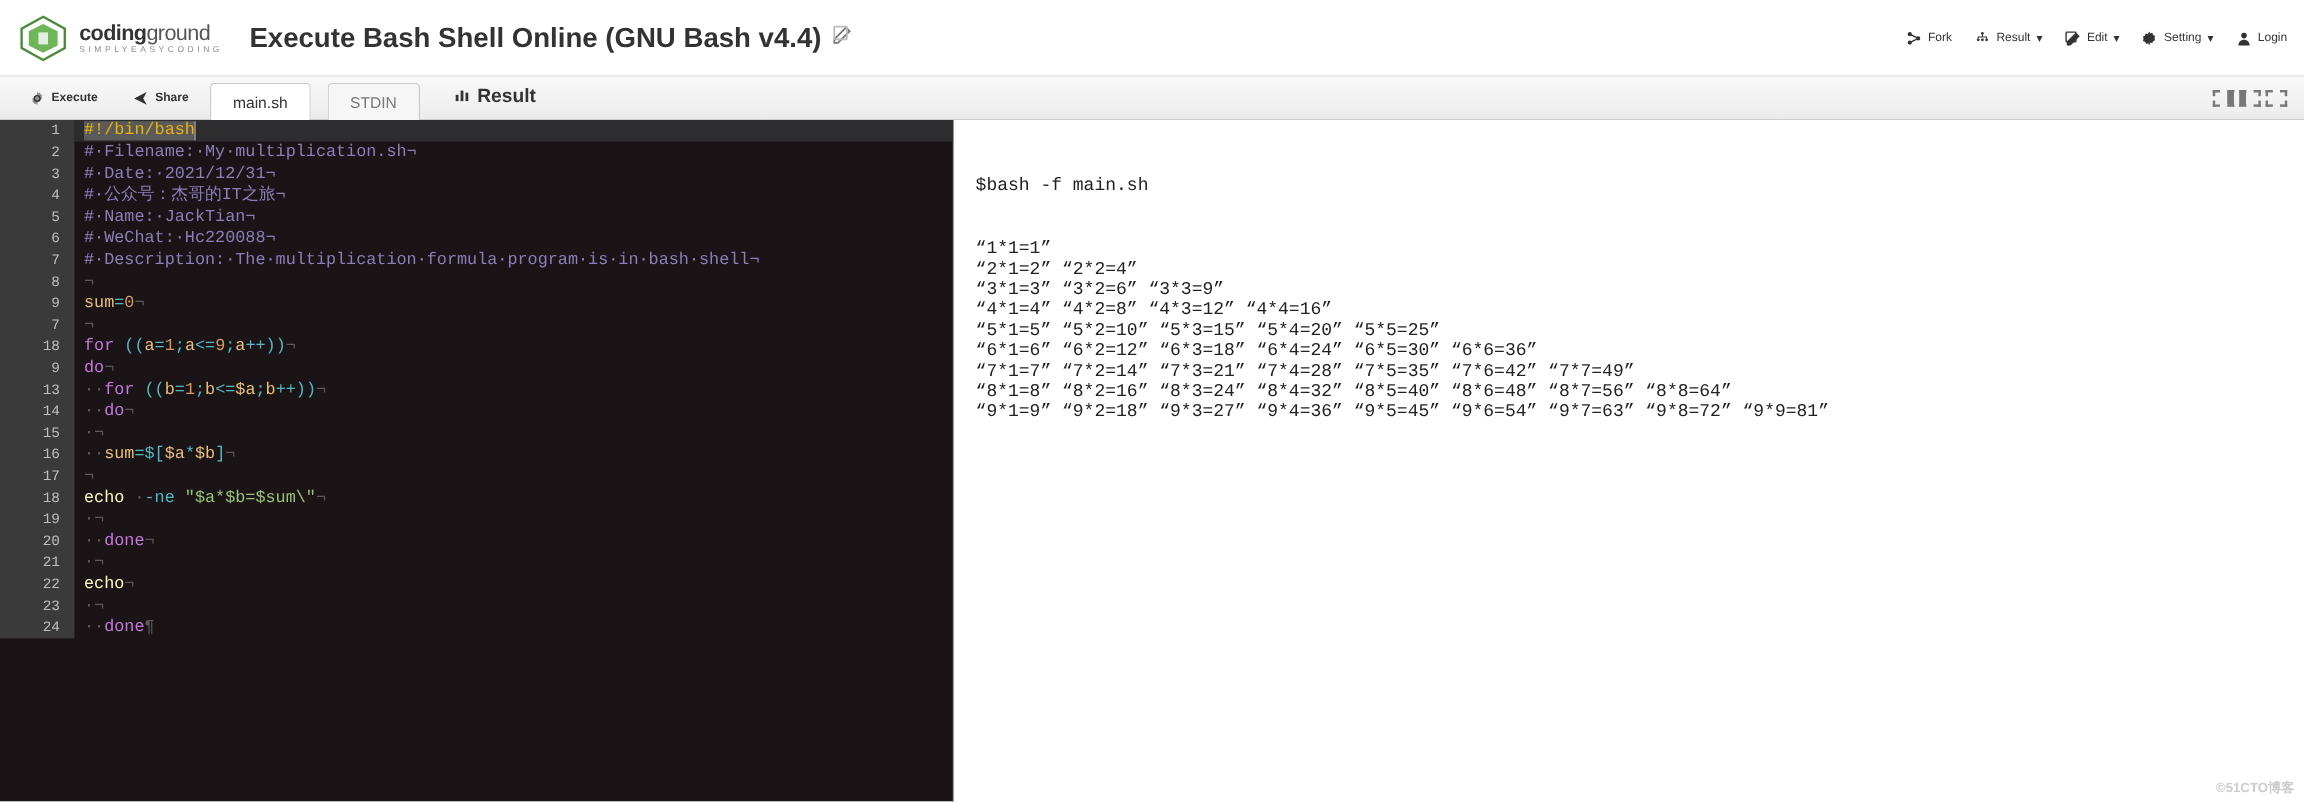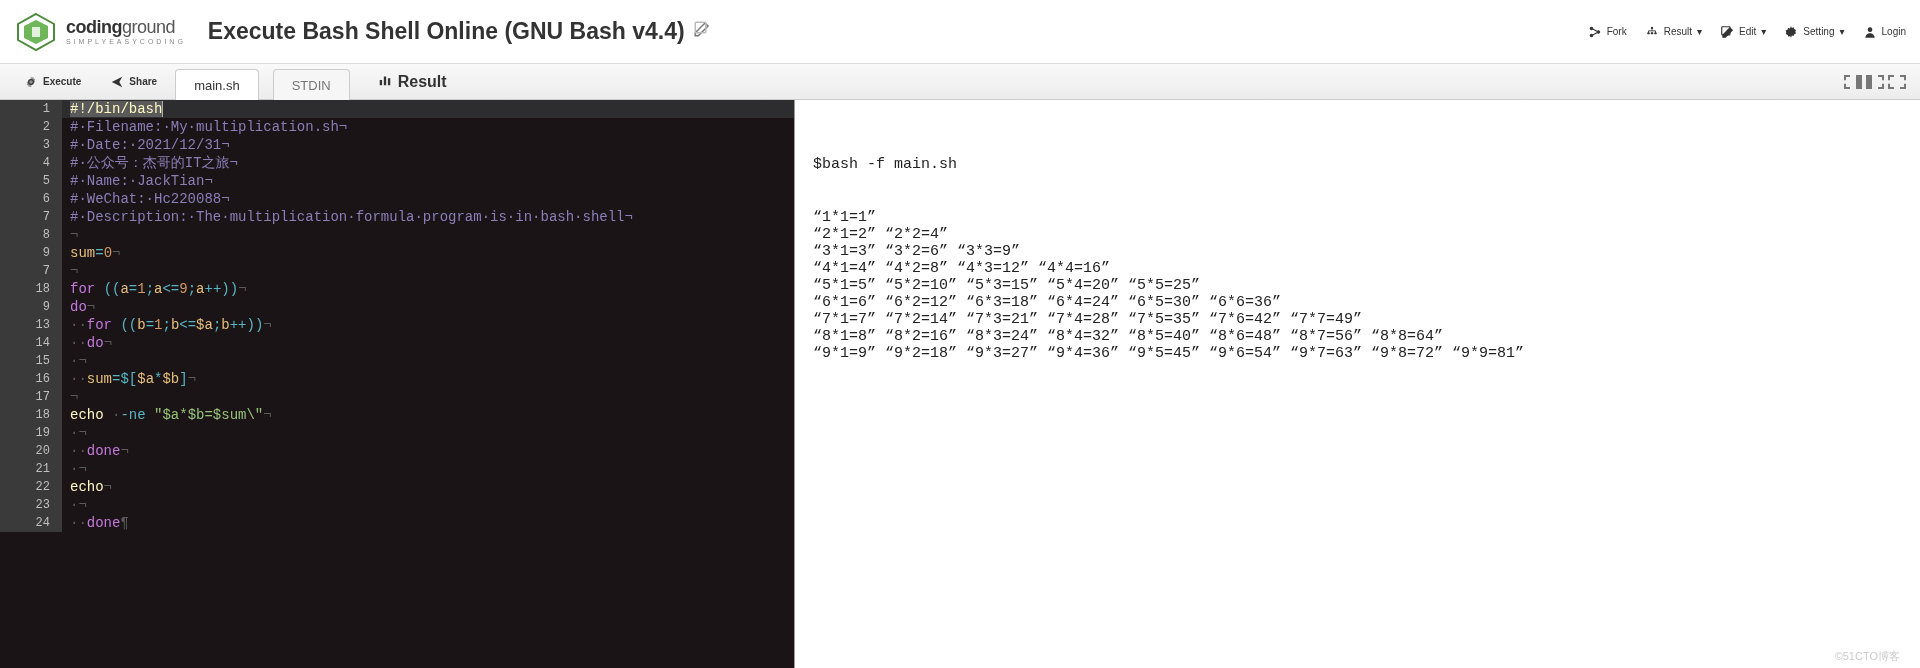--- a/index.html
+++ b/index.html
@@ -40,29 +40,29 @@
 .code-line { height: 18px; }
 .hl-line { position: absolute; left: 62px; right: 0; top: 0; height: 18px; background: #2d2d30; z-index: 0; }
 .code { position: relative; z-index: 1; }
 .c-comment { color: #8a7fb8; }
 .c-key { color: #c678dd; }
 .c-var { color: #e5c07b; }
 .c-op { color: #56b6c2; }
 .c-num { color: #d19a66; }
 .c-str { color: #98c379; }
 .c-do { color: #c678dd; }
-.c-shebang { color: #fef9c3; background: #5a5a5a; margin-top: 20px; }
+.c-shebang { color: #eab308; background: #5a5a5a; margin-top: 20px; }
 .c-dot { color: #5a5a5a; }
 .c-func { color: #fef9c3; }
 .cursor { display: inline-block; width: 1px; height: 16px; background: #aeafad; vertical-align: text-bottom; }
 
-.result-pane { flex: 1; background: #fff; padding: 22px 18px; font-family: "SimSun","Courier New",monospace; font-size: 15px; color: #222; white-space: pre; overflow: auto; }
+.result-pane { flex: 1; background: #fff; padding: 12px 18px; font-family: "SimSun","Courier New",monospace; font-size: 15px; color: #222; white-space: pre; overflow: auto; }
 .result-cmd { font-family: "Courier New",monospace; margin-bottom: 2px; }
 
-.watermark { position: fixed; right: 20px; bottom: 4px; font-size: 11px; color: #ccc; z-index: 99; }
+.watermark { position: fixed; right: 8px; bottom: 4px; font-size: 11px; color: #ccc; z-index: 99; font-weight: bold; }
 </style>
 </head>
 <body>
 
 <div class="topbar">
   <div class="logo">
     <span class="logo-icon">
       <svg width="44" height="44" viewBox="0 0 44 44">
           <polygon points="22,4 40,14 40,30 22,40 4,30 4,14" fill="#fff" stroke="#4b8a3b" stroke-width="2"></polygon>
           <polygon points="22,10 34,16 34,28 22,34 10,28 10,16" fill="#6fb55a"></polygon>

